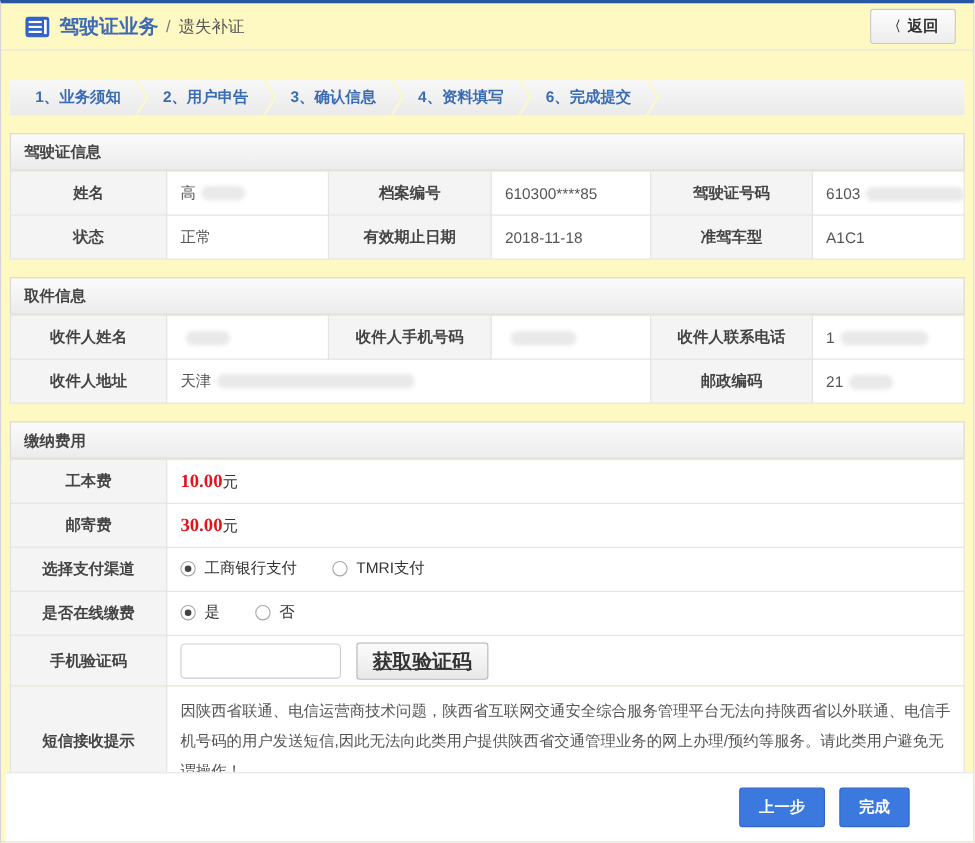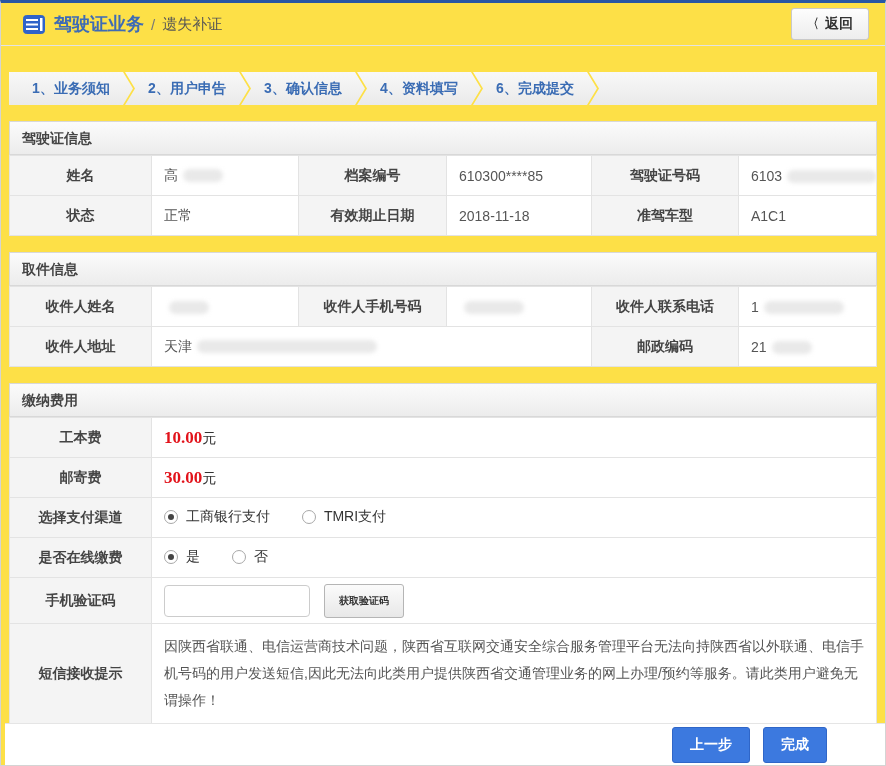--- a/index.html
+++ b/index.html
@@ -1,17 +1,17 @@
 <!DOCTYPE html>
 <html><head>
 <meta charset="utf-8">
 <style>
   html,body{margin:0;padding:0;background:#fff;}
   .page{
-    box-sizing:border-box;width:886px;height:766px;background:#fde047;
+    box-sizing:border-box;width:886px;height:766px;background:#fef9c3;
     border:1px solid #d4d4d4;border-top:3px solid #2857a4;position:relative;
     font-family:"Liberation Sans","DejaVu Sans",sans-serif;overflow:hidden;
   }
   
   .header{height:42px;display:flex;align-items:center;padding:0 8px 0 22px;border-bottom:1px solid #e3e3e3;}
   .hdr-icon{width:22px;height:19px;flex:0 0 auto;}
   .hdr-title{color:#3e6bb5;font-size:18px;font-weight:bold;margin-left:9px;}
   .hdr-sep{color:#777;margin:0 7px;font-size:15px;}
   .hdr-sub{color:#555;font-size:15px;}
   .back-btn{margin-left:auto;margin-right:8px;background:linear-gradient(#fdfdfd,#ededed);
@@ -41,25 +41,25 @@
   
   .radio{display:inline-flex;align-items:center;gap:8px;margin-right:28px;font-size:14px;color:#333;cursor:pointer;}
   .radio .dot{width:14px;height:14px;border:1px solid #a8a8a8;border-radius:50%;background:#fff;
     position:relative;box-sizing:border-box;display:inline-block;}
   .radio.checked .dot::after{content:"";position:absolute;left:3px;top:3px;width:6px;height:6px;border-radius:50%;background:#444;}
   
   .sms-cell{height:46px;}
   .sms-input{width:146px;height:32px;border:1px solid #ccc;border-radius:4px;padding:0 8px;font-size:14px;
     box-sizing:border-box;vertical-align:middle;outline:none;}
   .sms-btn{height:34px;margin-left:10px;padding:0 14px;background:linear-gradient(#fbfbfb,#e8e8e8);
-    border:1px solid #b5b5b5;border-radius:3px;font-size:10px;font-weight:bold;color:#333;cursor:pointer;vertical-align:middle;}
+    border:1px solid #b5b5b5;border-radius:3px;font-size:18px;font-weight:bold;color:#333;cursor:pointer;vertical-align:middle;text-decoration:underline;}
   
   .notice-cell{padding:9px 12px;line-height:27px;color:#ce4a44;font-size:14px;white-space:normal;height:auto;}
   
-  .footer{position:absolute;left:4px;right:0;bottom:0;height:42px;border-top:1px solid #e5e5e5;
+  .footer{position:absolute;left:4px;right:0;bottom:0;height:63px;border-top:1px solid #e5e5e5;
     display:flex;align-items:center;justify-content:flex-end;padding-right:58px;gap:13px;box-sizing:border-box;background:#fff;}
   .btn-blue{background:#3c79df;border:1px solid #2f66c8;color:#fff;font-size:14px;font-weight:bold;
     border-radius:3px;padding:8px 17px;cursor:pointer;}
   
   .blur{display:inline-block;height:13px;border-radius:7px;background:#e9e9e9;filter:blur(2px);
     vertical-align:middle;margin-left:5px;}
   .w40{width:40px}.w60{width:60px}.w80{width:80px}.w90{width:90px}.w180{width:180px}
 </style>
 </head>
 <body>

